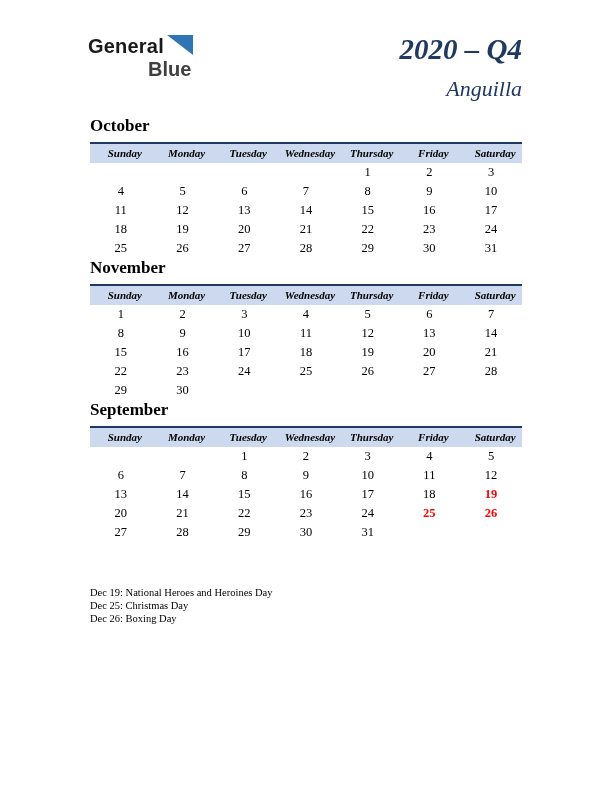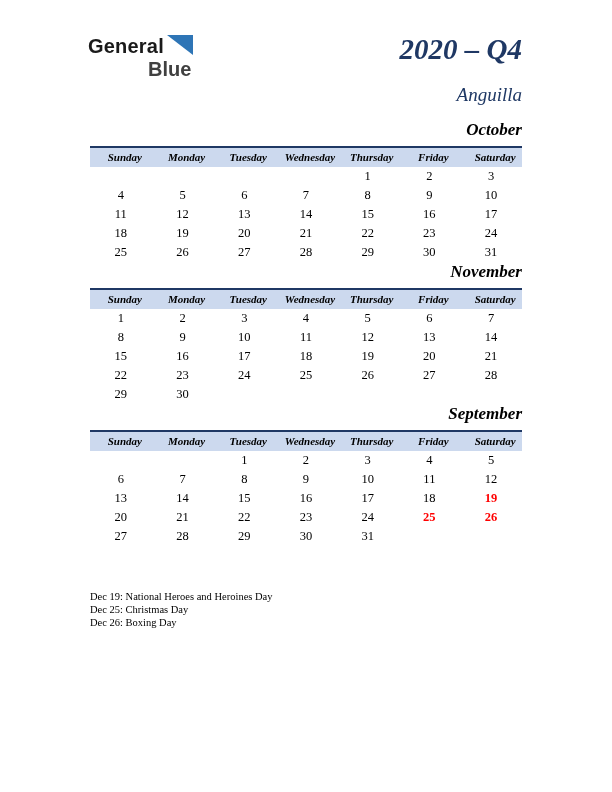--- a/index.html
+++ b/index.html
@@ -53,39 +53,38 @@
     text-align: right;
     color: #1f3864;
   }
   .page-title {
     font-size: 29px;
     font-weight: bold;
     font-style: italic;
     line-height: 1.1;
   }
   .page-subtitle {
-    font-size: 19px;
+    font-size: 22px;
     font-style: italic;
-    margin-top: 18px;
+    margin-top: 10px;
   }
   
   .months-wrap {
     width: 432px;
     margin: 0 auto;
   }
   .month {
   }
   .month:first-child {
     margin-top: 14px;
   }
   .month-title {
-    text-align: right;
+    text-align: left;
     font-size: 17px;
     font-weight: bold;
-    font-style: italic;
     margin-bottom: 6px;
   }
   table.cal {
     width: 100%;
     border-collapse: collapse;
     table-layout: fixed;
   }
   table.cal th {
     background: #ccd9ee;
     border-top: 2px solid #1f3864;

